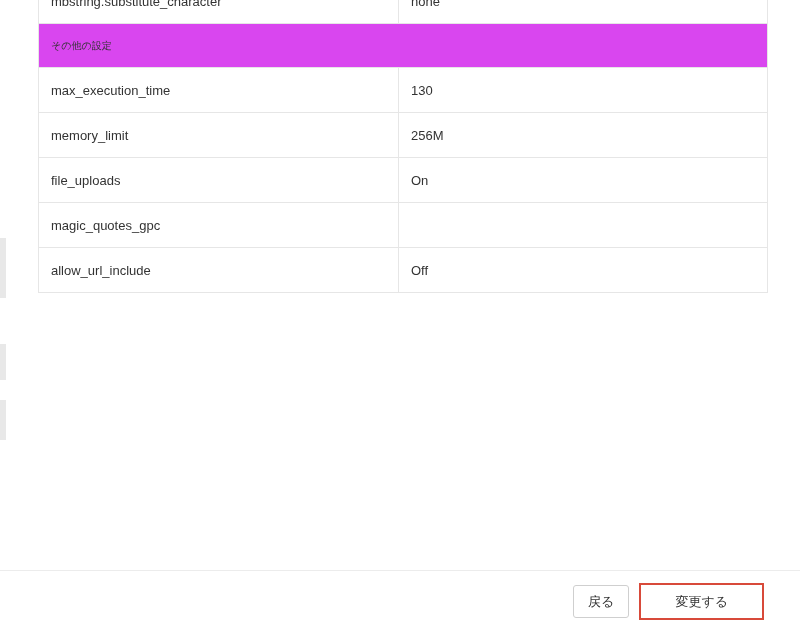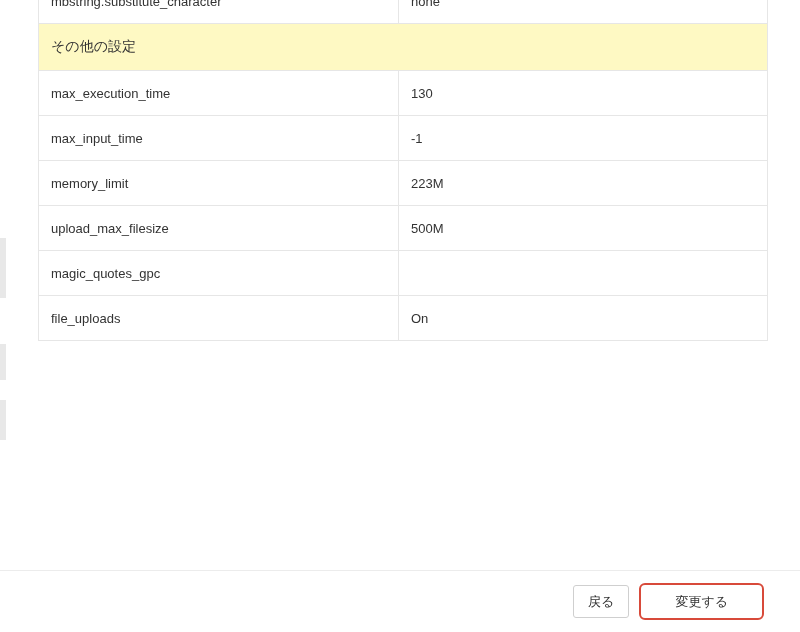--- a/index.html
+++ b/index.html
@@ -56,22 +56,22 @@
       vertical-align: middle;
       height: 45px;
     }
     td.label-cell {
       width: 360px;
     }
     td.value-cell {
       width: auto;
     }
     tr.section-header td {
-      background: #fef9c3;
-      font-size: 14px;
+      background: #d946ef;
+      font-size: 10px;
       color: #333;
       height: 44px;
     }
     .footer-bar {
       position: absolute;
       left: 0;
       bottom: 0;
       width: 800px;
       height: 62px;
       background: #ffffff;
@@ -90,21 +90,21 @@
       background: #ffffff;
       border-radius: 3px;
       cursor: pointer;
       color: #333;
       line-height: 1.2;
     }
     .btn-primary-outline {
       border: 2px solid #d84a3a;
       padding: 9px 34px;
       color: #333;
-      border-radius: 6px;
+      border-radius: 0;
     }
   </style>
 </head>
 <body>
 
 <div class="sidebar-stub">
   <div class="sidebar-mark m1"></div>
   <div class="sidebar-mark m2"></div>
   <div class="sidebar-mark active"></div>
 </div>
@@ -117,38 +117,34 @@
         <td class="value-cell">none</td>
       </tr>
       <tr class="section-header">
         <td colspan="2">その他の設定</td>
       </tr>
       <tr>
         <td class="label-cell">max_execution_time</td>
         <td class="value-cell">130</td>
       </tr>
       <tr>
-        <td class="label-cell">max_input_time</td>
-        <td class="value-cell">-1</td>
+        <td class="label-cell">memory_limit</td>
+        <td class="value-cell">256M</td>
       </tr>
       <tr>
-        <td class="label-cell">memory_limit</td>
-        <td class="value-cell">223M</td>
-      </tr>
-      <tr>
-        <td class="label-cell">upload_max_filesize</td>
-        <td class="value-cell">500M</td>
+        <td class="label-cell">file_uploads</td>
+        <td class="value-cell">On</td>
       </tr>
       <tr>
         <td class="label-cell">magic_quotes_gpc</td>
         <td class="value-cell"></td>
       </tr>
       <tr>
-        <td class="label-cell">file_uploads</td>
-        <td class="value-cell">On</td>
+        <td class="label-cell">allow_url_include</td>
+        <td class="value-cell">Off</td>
       </tr>
     </tbody>
   </table>
 </div>
 
 <div class="footer-bar">
   <button class="btn">戻る</button>
   <button class="btn btn-primary-outline">変更する</button>
 </div>
 

